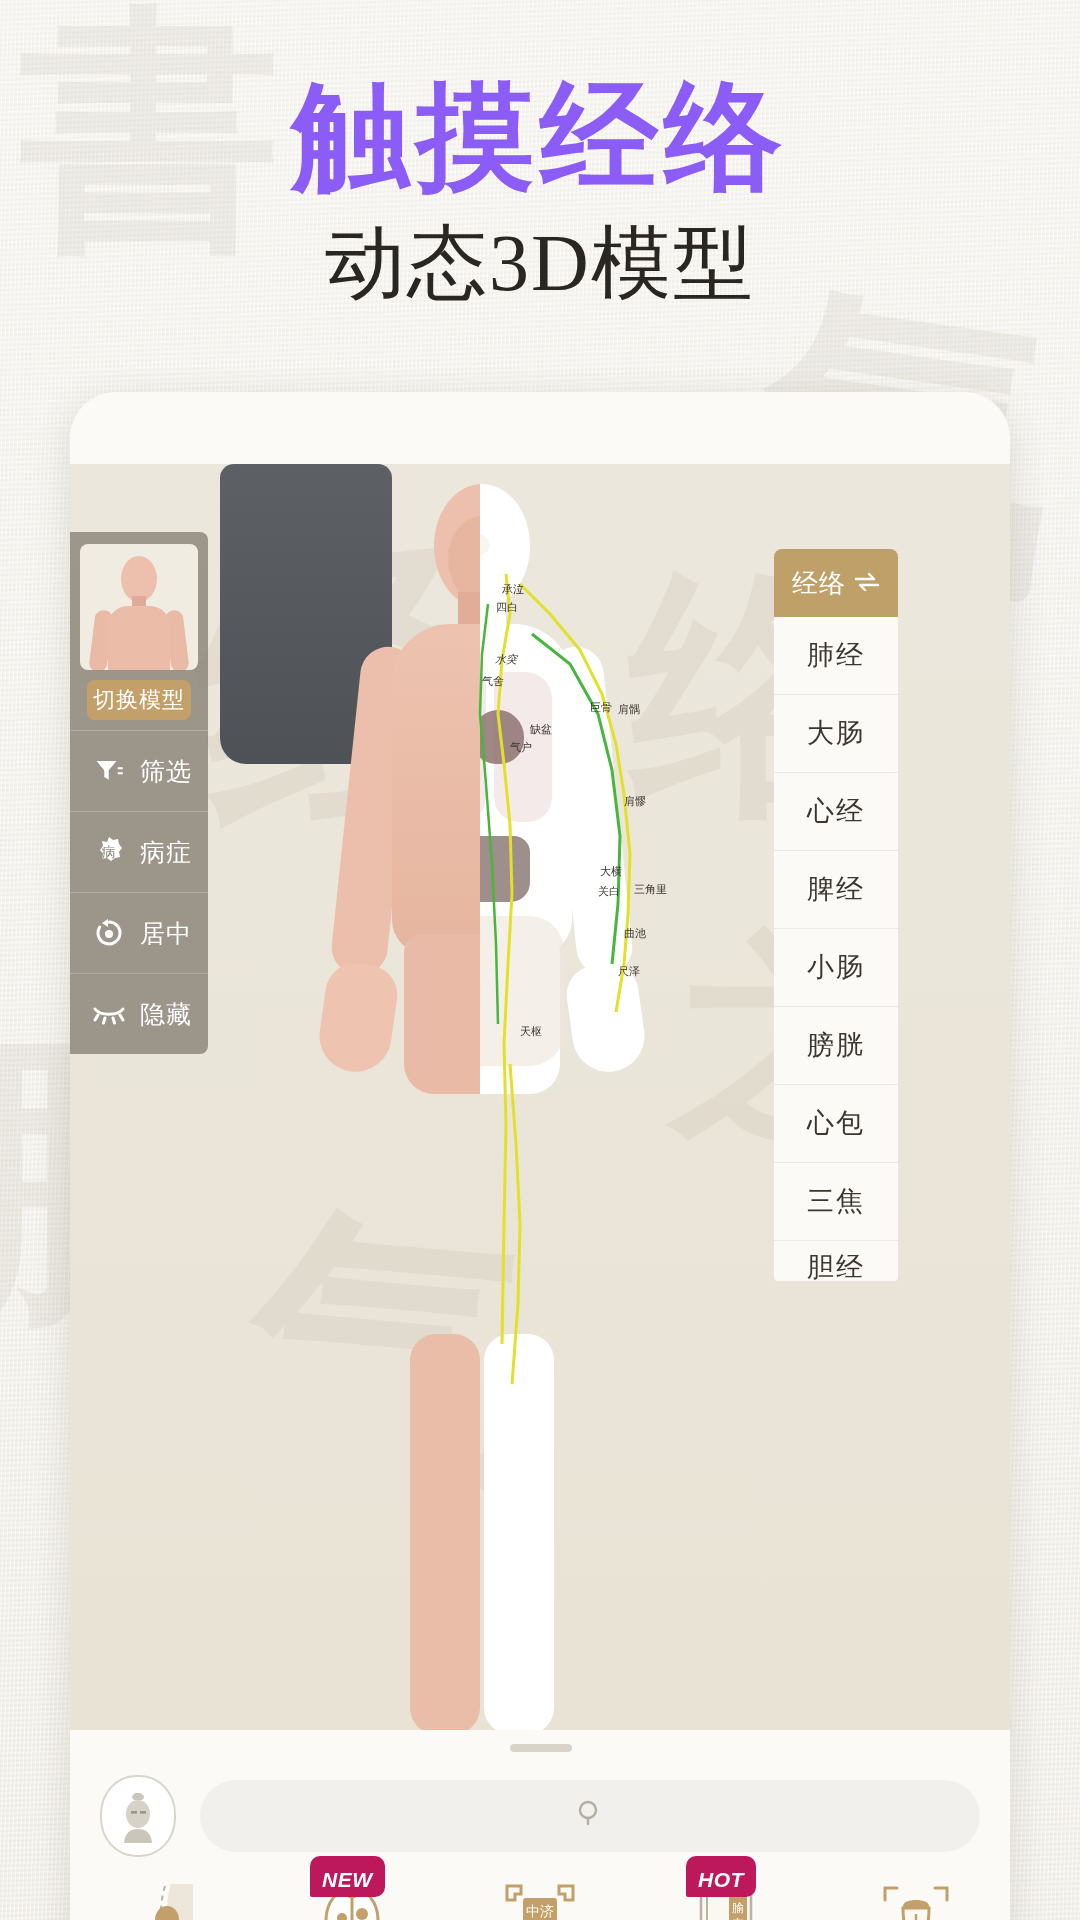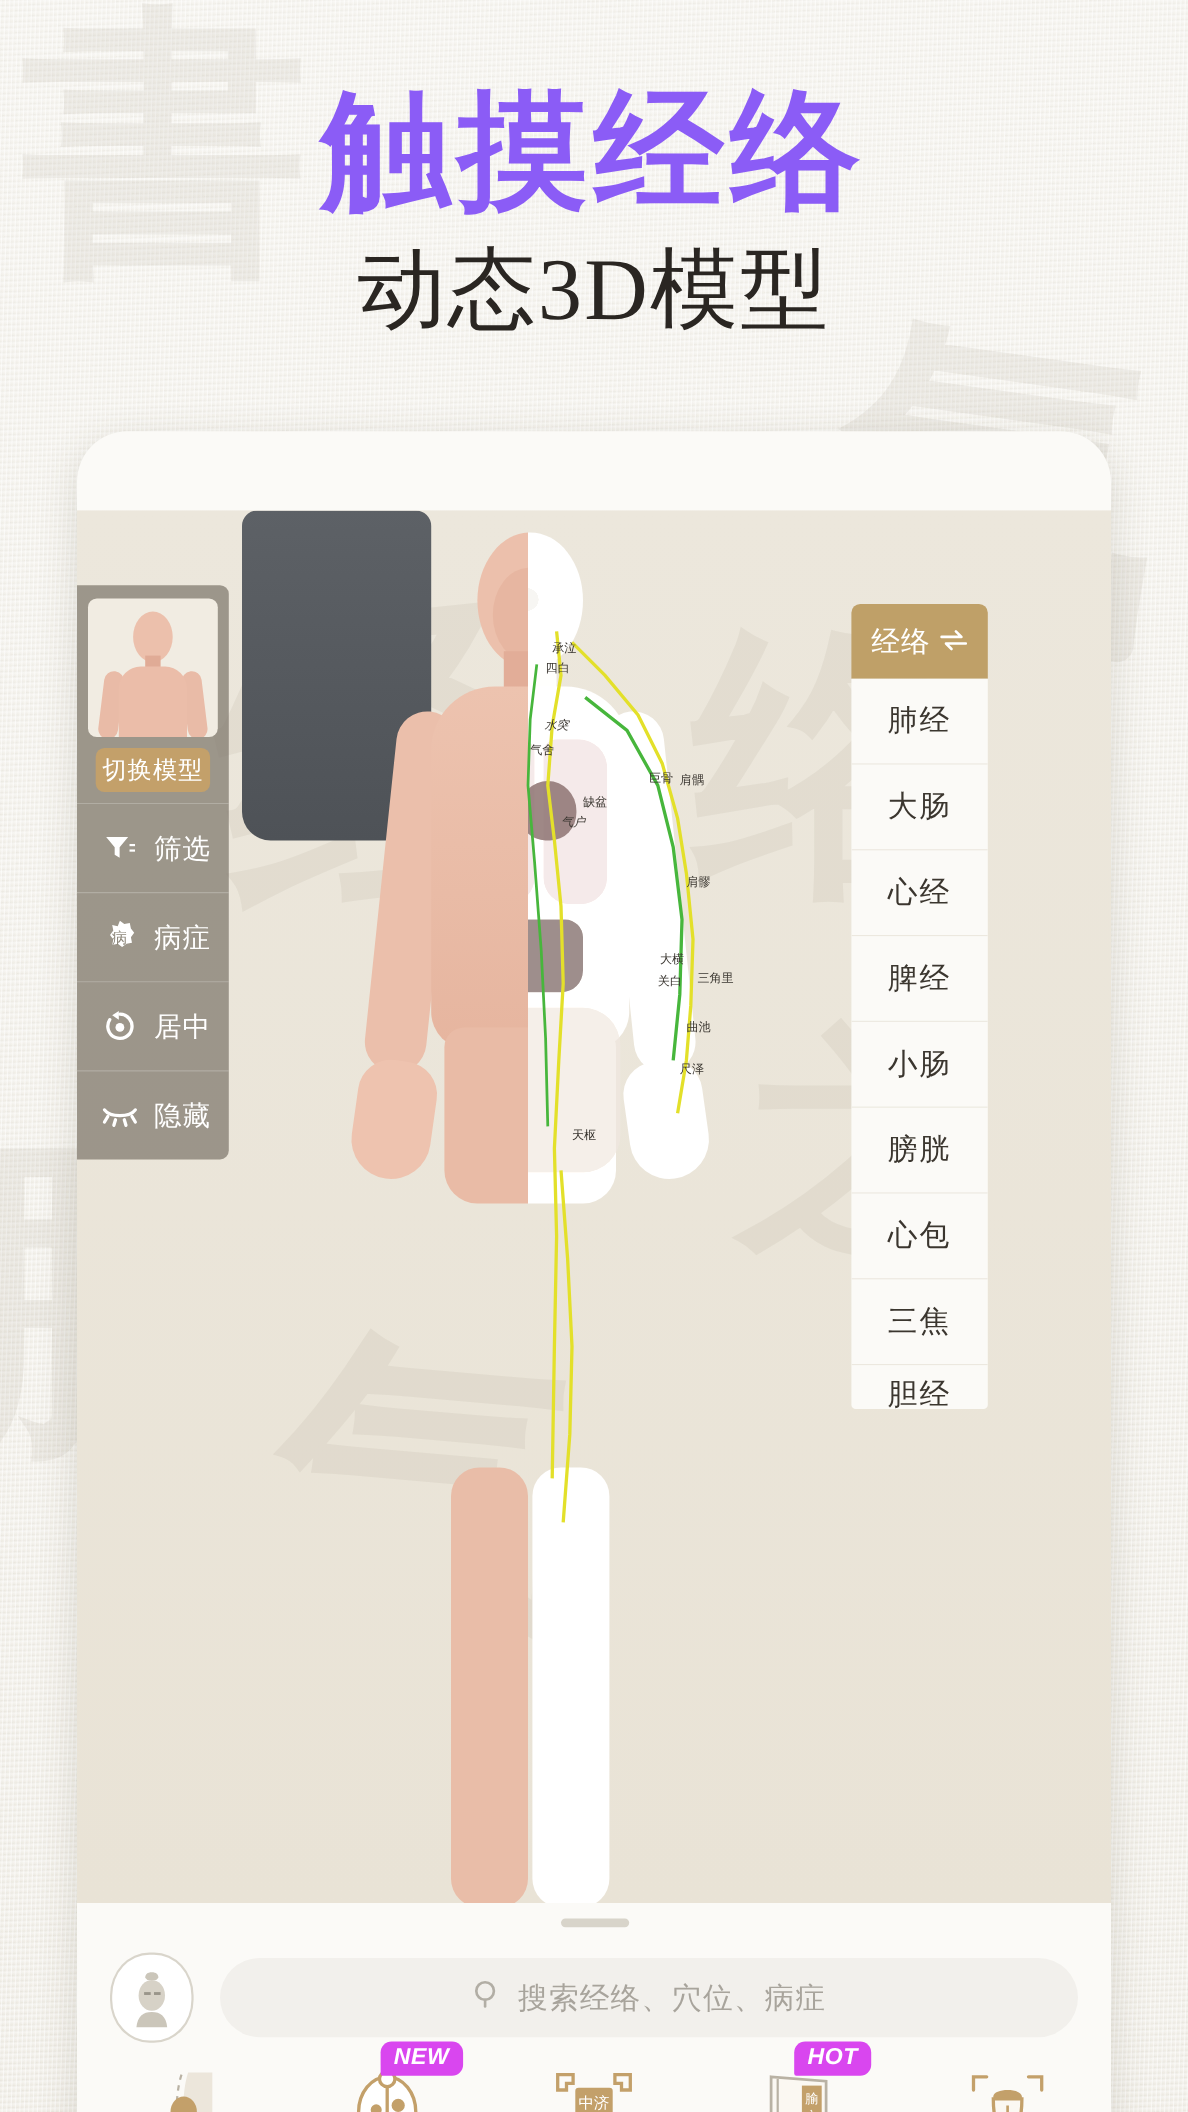--- a/index.html
+++ b/index.html
@@ -133,22 +133,22 @@
     border:2px solid #d9d5cb;display:flex;align-items:center;justify-content:center;background:#fff;
   }
   #searchbox{
     flex:1;height:72px;border-radius:36px;background:#f2f0ec;
     display:flex;align-items:center;justify-content:center;gap:14px;color:#a8a49c;font-size:27px;letter-spacing:1px;
   }
   #tabbar{position:absolute;left:0;top:1470px;width:940px;height:150px;display:flex;}
   .tab{flex:1;position:relative;display:flex;flex-direction:column;align-items:center;padding-top:14px;}
   .tab-icon{width:86px;height:86px;position:relative;}
   .badge{
-    position:absolute;top:-6px;left:52px;padding:2px 12px 5px;border-radius:10px 10px 10px 2px;
-    background:#d946ef;color:#fff;font-size:21px;font-style:italic;font-weight:700;letter-spacing:.5px;margin-left:36px;
+    position:absolute;top:-6px;left:52px;padding:12px 12px 5px;border-radius:10px 10px 10px 2px;
+    background:#be185d;color:#fff;font-size:21px;font-style:italic;font-weight:700;letter-spacing:.5px;
   }
 </style>
 </head>
 <body>
 
 <div id="paper"></div>
 
 <div class="ghost" style="left:20px;top:-40px;font-size:260px;">書</div>
 <div class="ghost" style="left:760px;top:240px;font-size:300px;transform:rotate(8deg);">氣</div>
 <div class="ghost" style="left:-30px;top:980px;font-size:300px;">脈</div>
@@ -213,21 +213,21 @@
         <polyline points="268,140 262,190 260,250 266,320 272,400 276,480 278,560" fill="none" stroke="#47b63c" stroke-width="2.5"></polyline>
         <polyline points="290,600 296,680 300,760 298,840 292,920" fill="none" stroke="#e3e02a" stroke-width="3"></polyline>
       </svg>
 
       <div id="acu-labels">
           <div class="acu-label" style="left: 282px; top: 118px;">承泣</div>
           <div class="acu-label" style="left: 276px; top: 136px;">四白</div>
           <div class="acu-label" style="left: 275px; top: 188px; font-style: italic;">水突</div>
           <div class="acu-label" style="left: 262px; top: 210px;">气舍</div>
           <div class="acu-label" style="left: 310px; top: 258px;">缺盆</div>
-          <div class="acu-label" style="left: 290px; top: 276px; font-style: italic;">气户</div>
+          <div class="acu-label" style="left: 290px; top: 276px;">气户</div>
           <div class="acu-label" style="left: 370px; top: 236px;">巨骨</div>
           <div class="acu-label" style="left: 398px; top: 238px;">肩髃</div>
           <div class="acu-label" style="left: 404px; top: 330px;">肩髎</div>
           <div class="acu-label" style="left: 380px; top: 400px;">大横</div>
           <div class="acu-label" style="left: 378px; top: 420px;">关白</div>
           <div class="acu-label" style="left: 414px; top: 418px;">三角里</div>
           <div class="acu-label" style="left: 404px; top: 462px;">曲池</div>
           <div class="acu-label" style="left: 398px; top: 500px;">尺泽</div>
           <div class="acu-label" style="left: 300px; top: 560px;">天枢</div>
         </div>
@@ -323,21 +323,20 @@
         <path d="M9 56c1-10 6-14 14-14s13 4 14 14z" fill="#cbc6ba"></path>
       </svg>
     </div>
     <div id="searchbox">
       <span>
         <svg width="28" height="28" viewBox="0 0 28 28">
           <circle cx="12" cy="11" r="8" fill="none" stroke="#b2aea5" stroke-width="2.4"></circle>
           <path d="M12 19v6" stroke="#b2aea5" stroke-width="2.4" stroke-linecap="round"></path>
         </svg>
       </span>
-      <span>搜索经络、穴位、病症</span>
     </div>
   </div>
 
   <div id="tabbar">
 
     <div class="tab">
       <div class="tab-icon">
         <svg width="86" height="86" viewBox="0 0 86 86">
           <path d="M50 8h22v70H50c-6-18-6-52 0-70z" fill="#ece6db"></path>
           <path d="M44 10c-6 18-6 52 0 68" fill="none" stroke="#b9b2a4" stroke-width="2" stroke-dasharray="5 5"></path>

